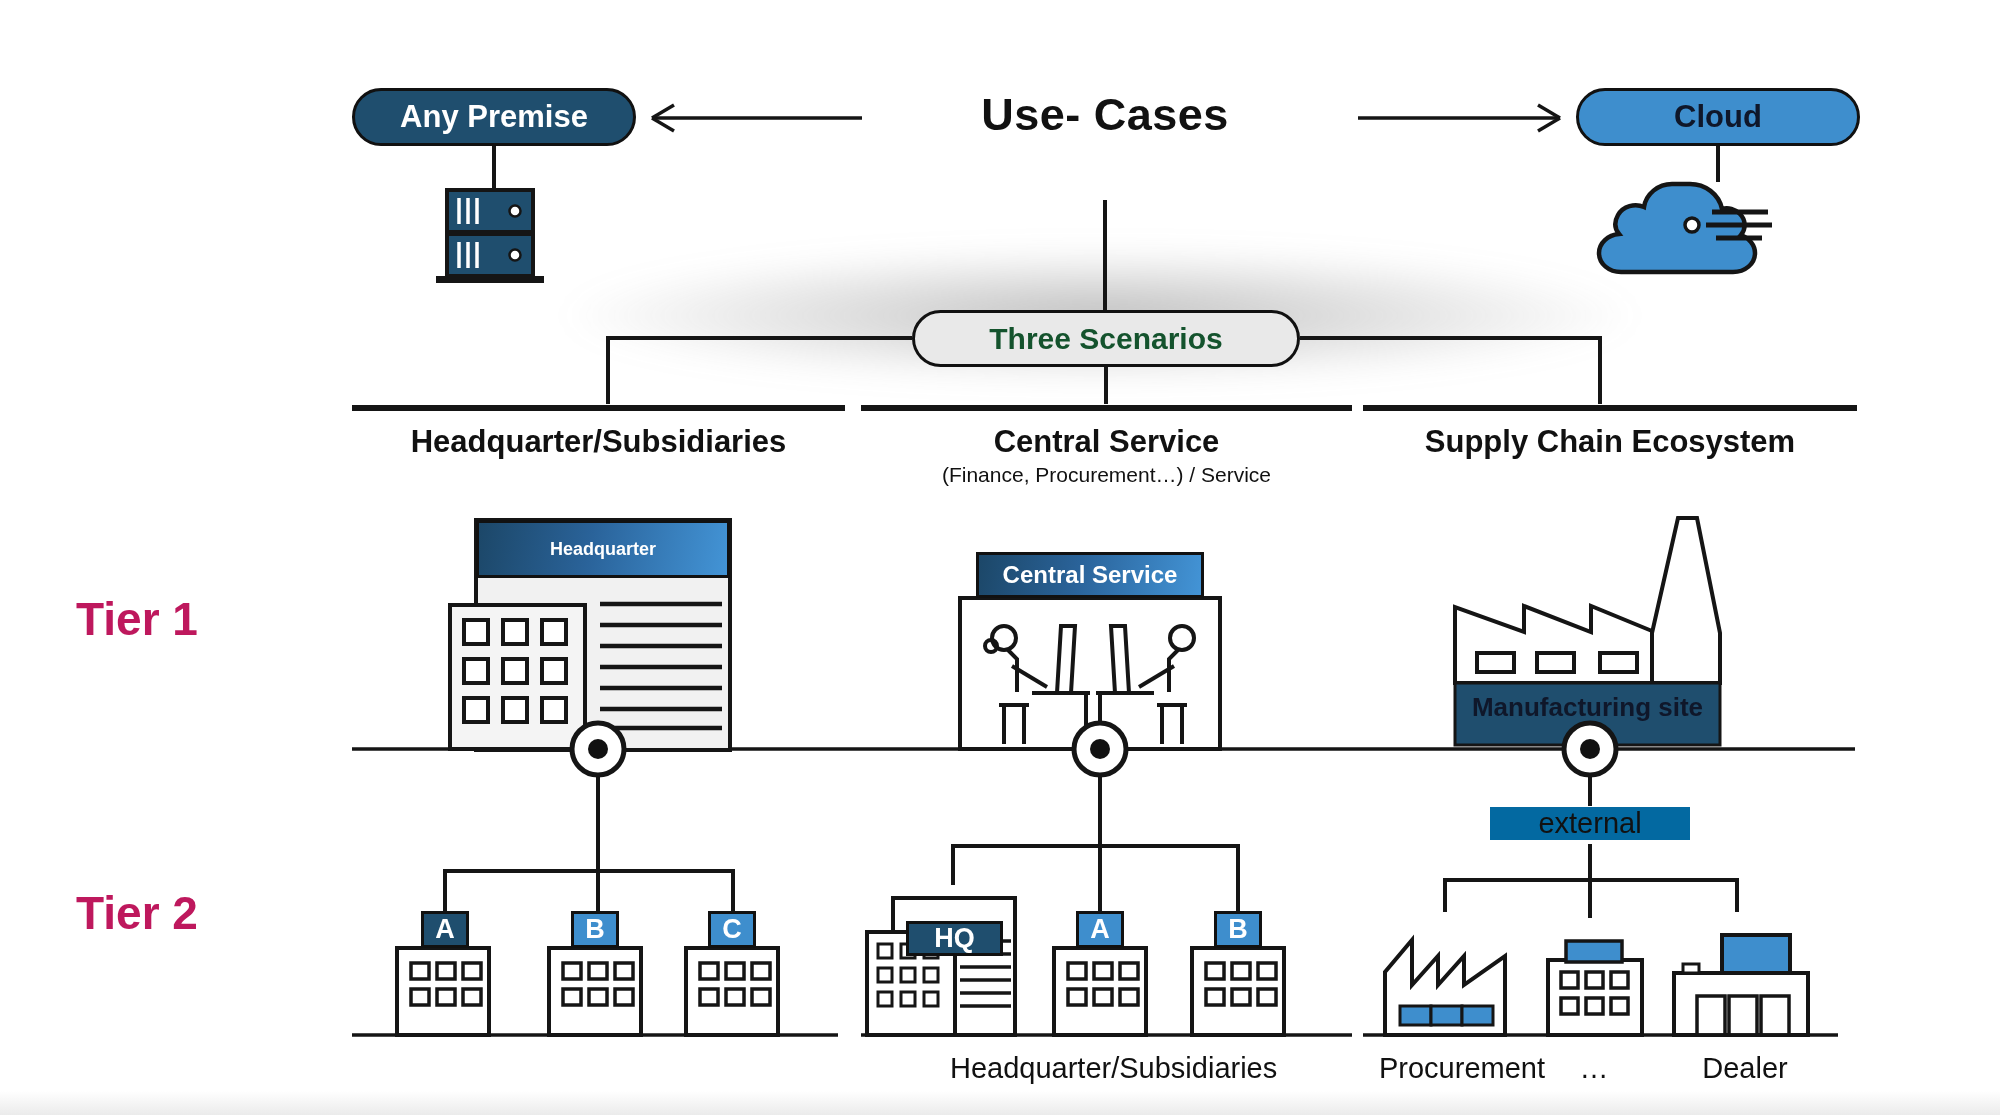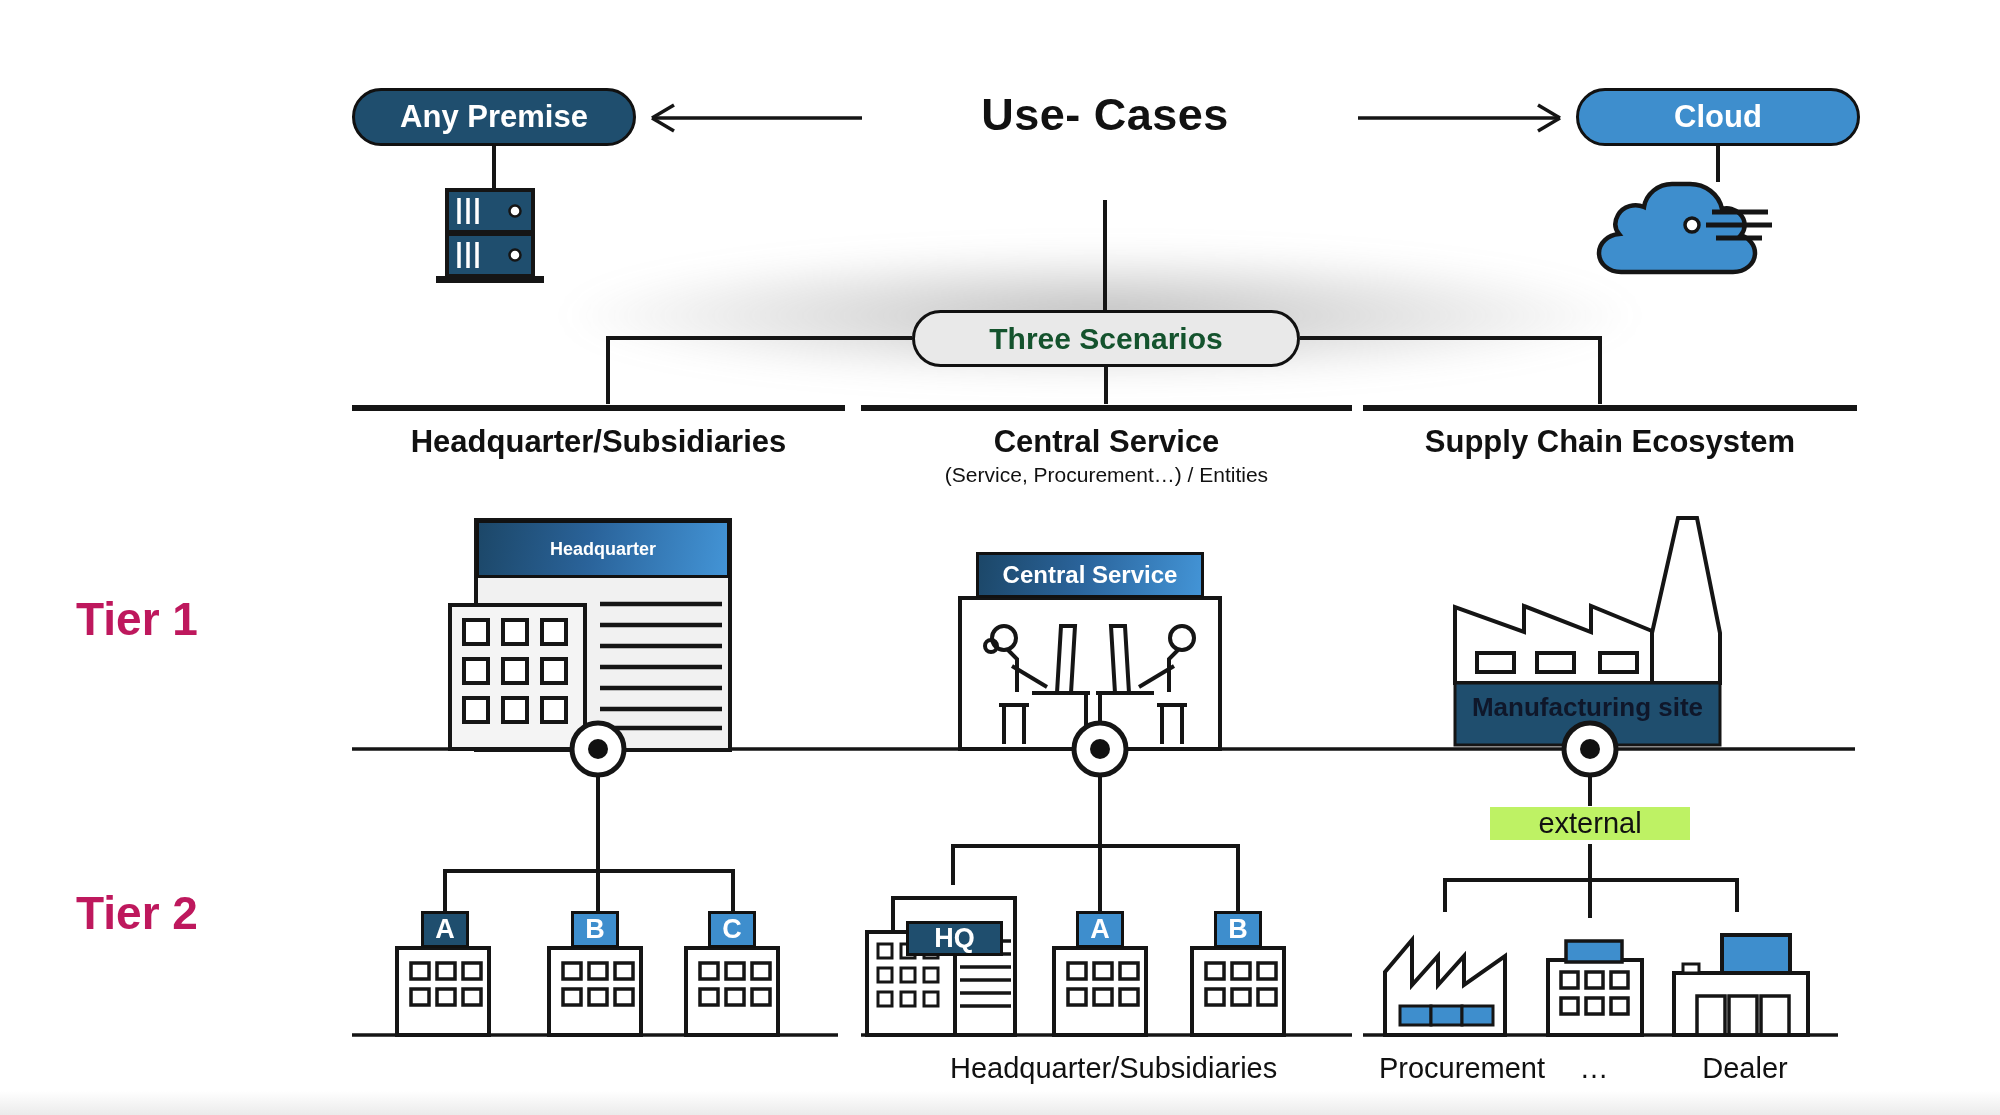--- a/index.html
+++ b/index.html
@@ -2,21 +2,21 @@
 <html><head>
 <meta charset="utf-8">
 <style>
   html,body{margin:0;padding:0;background:#fff;}
   .canvas{position:relative;width:2000px;height:1115px;background:#ffffff;overflow:hidden;
           font-family:"Liberation Sans", sans-serif;color:#111;}
   .abs{position:absolute;}
   .pill{display:flex;align-items:center;justify-content:center;border:3px solid #111;
         border-radius:30px;font-weight:bold;box-sizing:border-box;}
   .pill-dark{background:#1F4E6E;color:#fff;font-size:31px;}
-  .pill-blue{background:#3E8ECD;color:#ffffff;font-size:31px;}
+  .pill-blue{background:#3E8ECD;color:#0f172a;font-size:31px;}
   .pill-gray{background:#E9E9E9;color:#14532d;font-size:30px;}
   .main-title{font-size:45px;font-weight:bold;text-align:center;letter-spacing:.5px;}
   .col-title{font-size:31px;font-weight:bold;text-align:center;}
   .col-sub{font-size:21px;text-align:center;}
   .tier-label{font-size:46px;font-weight:bold;color:#be185d;}
   .band{display:flex;align-items:center;justify-content:center;color:#fff;font-weight:bold;
         border:3px solid #111;box-sizing:border-box;
         background:linear-gradient(100deg,#1C4768 0%,#2A639A 45%,#4394D6 100%);}
   .tag{display:flex;align-items:center;justify-content:center;color:#fff;font-weight:bold;
        font-size:27px;border:3px solid #111;box-sizing:border-box;}
@@ -293,21 +293,21 @@
   <div class="abs pill pill-blue" style="left:1576px;top:88px;width:284px;height:58px;">
     <span>Cloud</span>
   </div>
 
   <div class="abs pill pill-gray" style="left:912px;top:310px;width:388px;height:57px;">
     <span>Three Scenarios</span>
   </div>
 
   <div class="abs col-title" style="left:352px;top:424px;width:493px;">Headquarter/Subsidiaries</div>
   <div class="abs col-title" style="left:861px;top:424px;width:491px;">Central Service</div>
-  <div class="abs col-sub" style="left:861px;top:463px;width:491px;">(Service, Procurement…) / Entities</div>
+  <div class="abs col-sub" style="left:861px;top:463px;width:491px;">(Finance, Procurement…) / Service</div>
   <div class="abs col-title" style="left:1363px;top:424px;width:494px;">Supply Chain Ecosystem</div>
 
   <div class="abs tier-label" style="left:76px;top:592px;">Tier 1</div>
   <div class="abs tier-label" style="left:76px;top:886px;">Tier 2</div>
 
   <div class="abs band" style="left:476px;top:520px;width:254px;height:58px;font-size:18px;">
     <span>Headquarter</span>
   </div>
   <div class="abs band" style="left:976px;top:552px;width:228px;height:46px;font-size:24px;">
     <span>Central Service</span>
@@ -328,19 +328,19 @@
     <span>HQ</span>
   </div>
   <div class="abs tag tag-blue" style="left:1076px;top:911px;width:48px;height:37px;">
     <span>A</span>
   </div>
   <div class="abs tag tag-blue" style="left:1214px;top:911px;width:48px;height:37px;">
     <span>B</span>
   </div>
   <div class="abs caption" style="left:950px;top:1052px;width:300px;">Headquarter/Subsidiaries</div>
 
-  <div class="abs caption" style="left:1490px;top:807px;width:200px;background:#bef264;">external</div>
+  <div class="abs caption" style="left:1490px;top:807px;width:200px;background:#0369a1;">external</div>
   <div class="abs caption" style="left:1362px;top:1052px;width:200px;">Procurement</div>
   <div class="abs caption" style="left:1544px;top:1052px;width:100px;">…</div>
   <div class="abs caption" style="left:1645px;top:1052px;width:200px;">Dealer</div>
 
   <div class="bottom-strip"></div>
 </div>
 
 </body></html>

